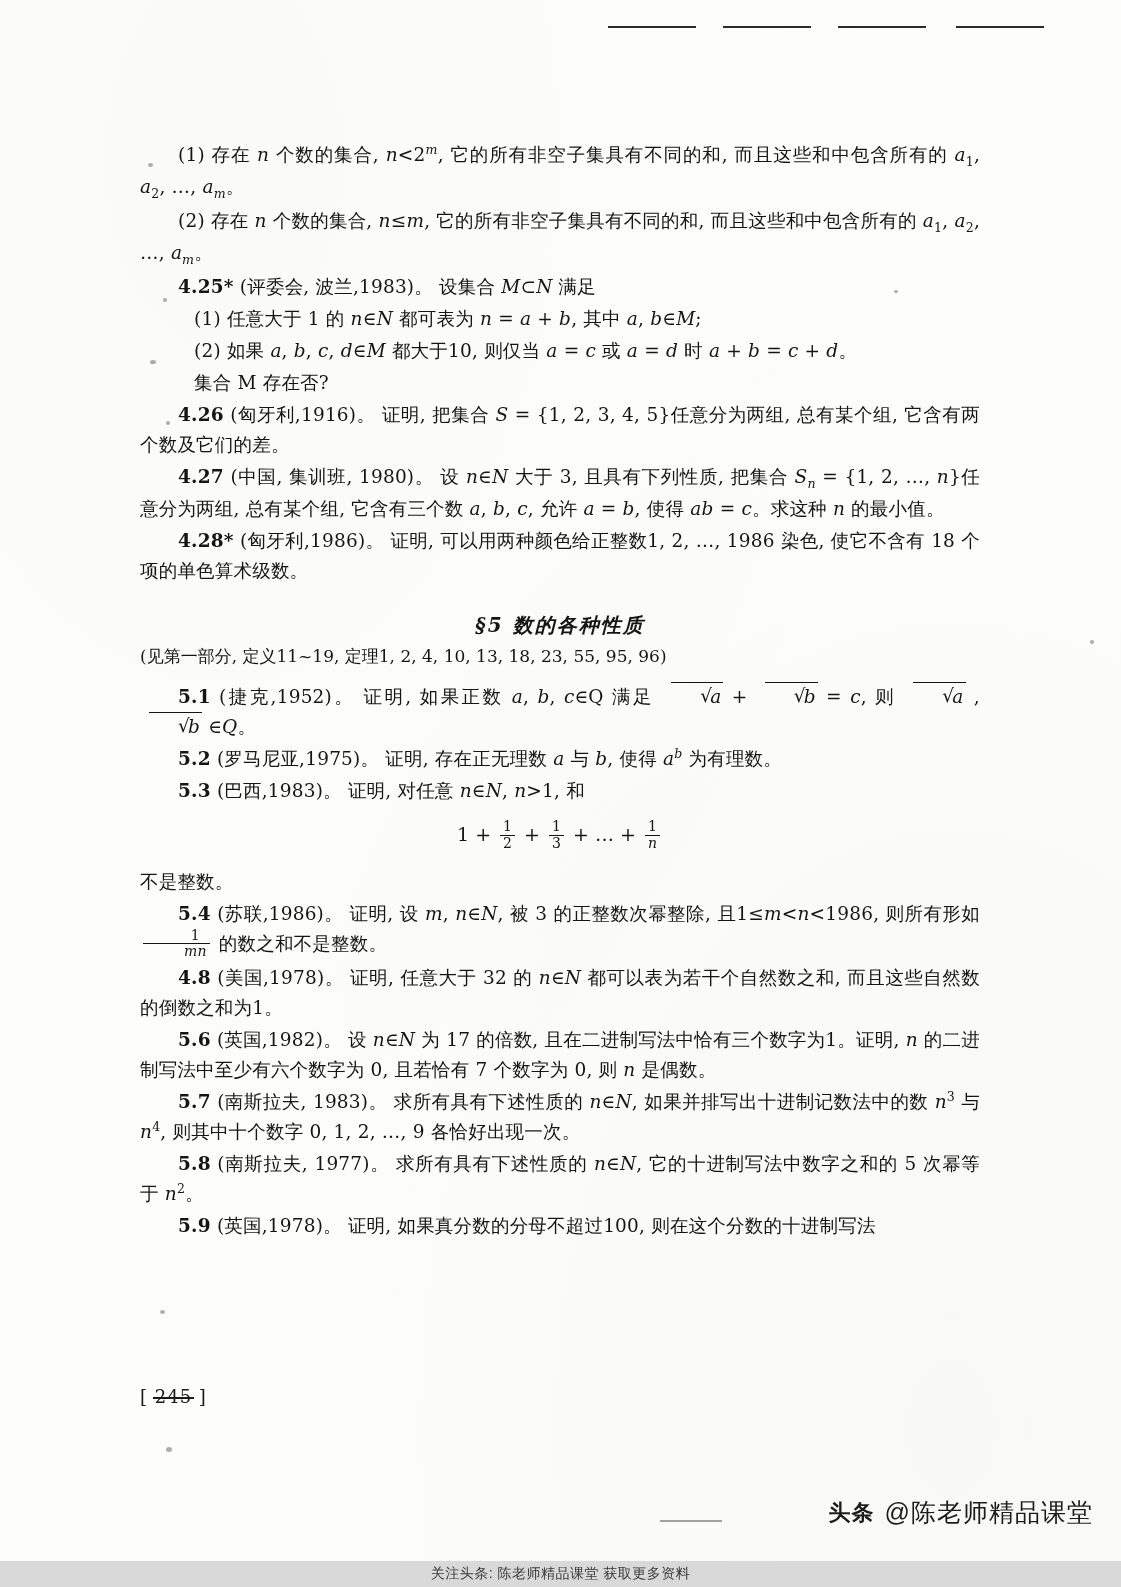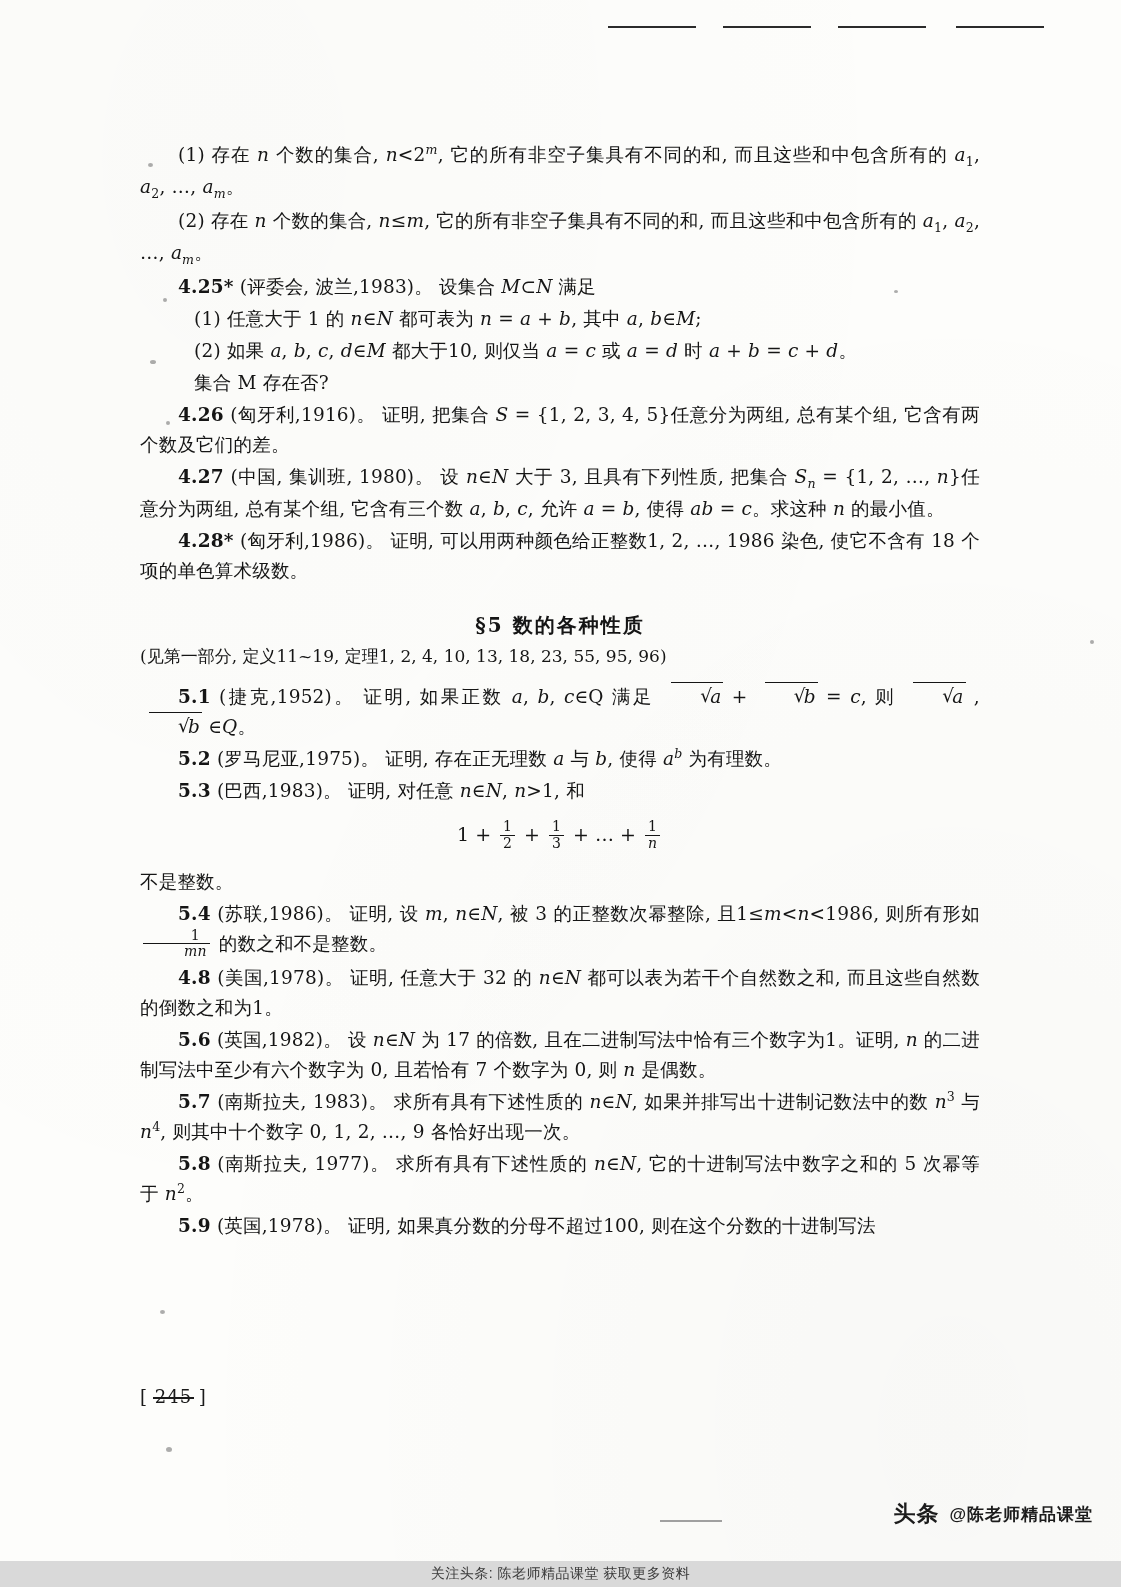--- a/index.html
+++ b/index.html
@@ -66,20 +66,21 @@
   i, .it {
     font-style: italic;
     font-family: "DejaVu Serif", "Liberation Serif", serif;
   }
   .sec-title {
     text-align: center;
     font-size: 20px;
     font-weight: bold;
     margin: 26px 0 6px 0;
     letter-spacing: 2px;
+    font-style: italic;
   }
   .sec-sub {
     text-align: left;
     font-size: 17px;
     margin: 0 0 14px 0;
   }
   .formula {
     text-align: center;
     font-size: 19px;
     margin: 14px 0 14px 0;
@@ -159,22 +160,22 @@
     gap: 10px;
     color: #1c1c1c;
     font-family: "Liberation Sans", sans-serif;
   }
   .watermark .wm-logo {
     font-size: 22px;
     font-weight: bold;
     letter-spacing: 1px;
   }
   .watermark .wm-text {
-    font-size: 17px;
-    font-weight: bold;
+    font-size: 25px;
+    font-weight: normal;
     letter-spacing: 1px;
   }
   .footer-strip {
     position: absolute;
     left: 0;
     right: 0;
     bottom: 0;
     height: 26px;
     background: #d9d9d9;
     display: flex;

